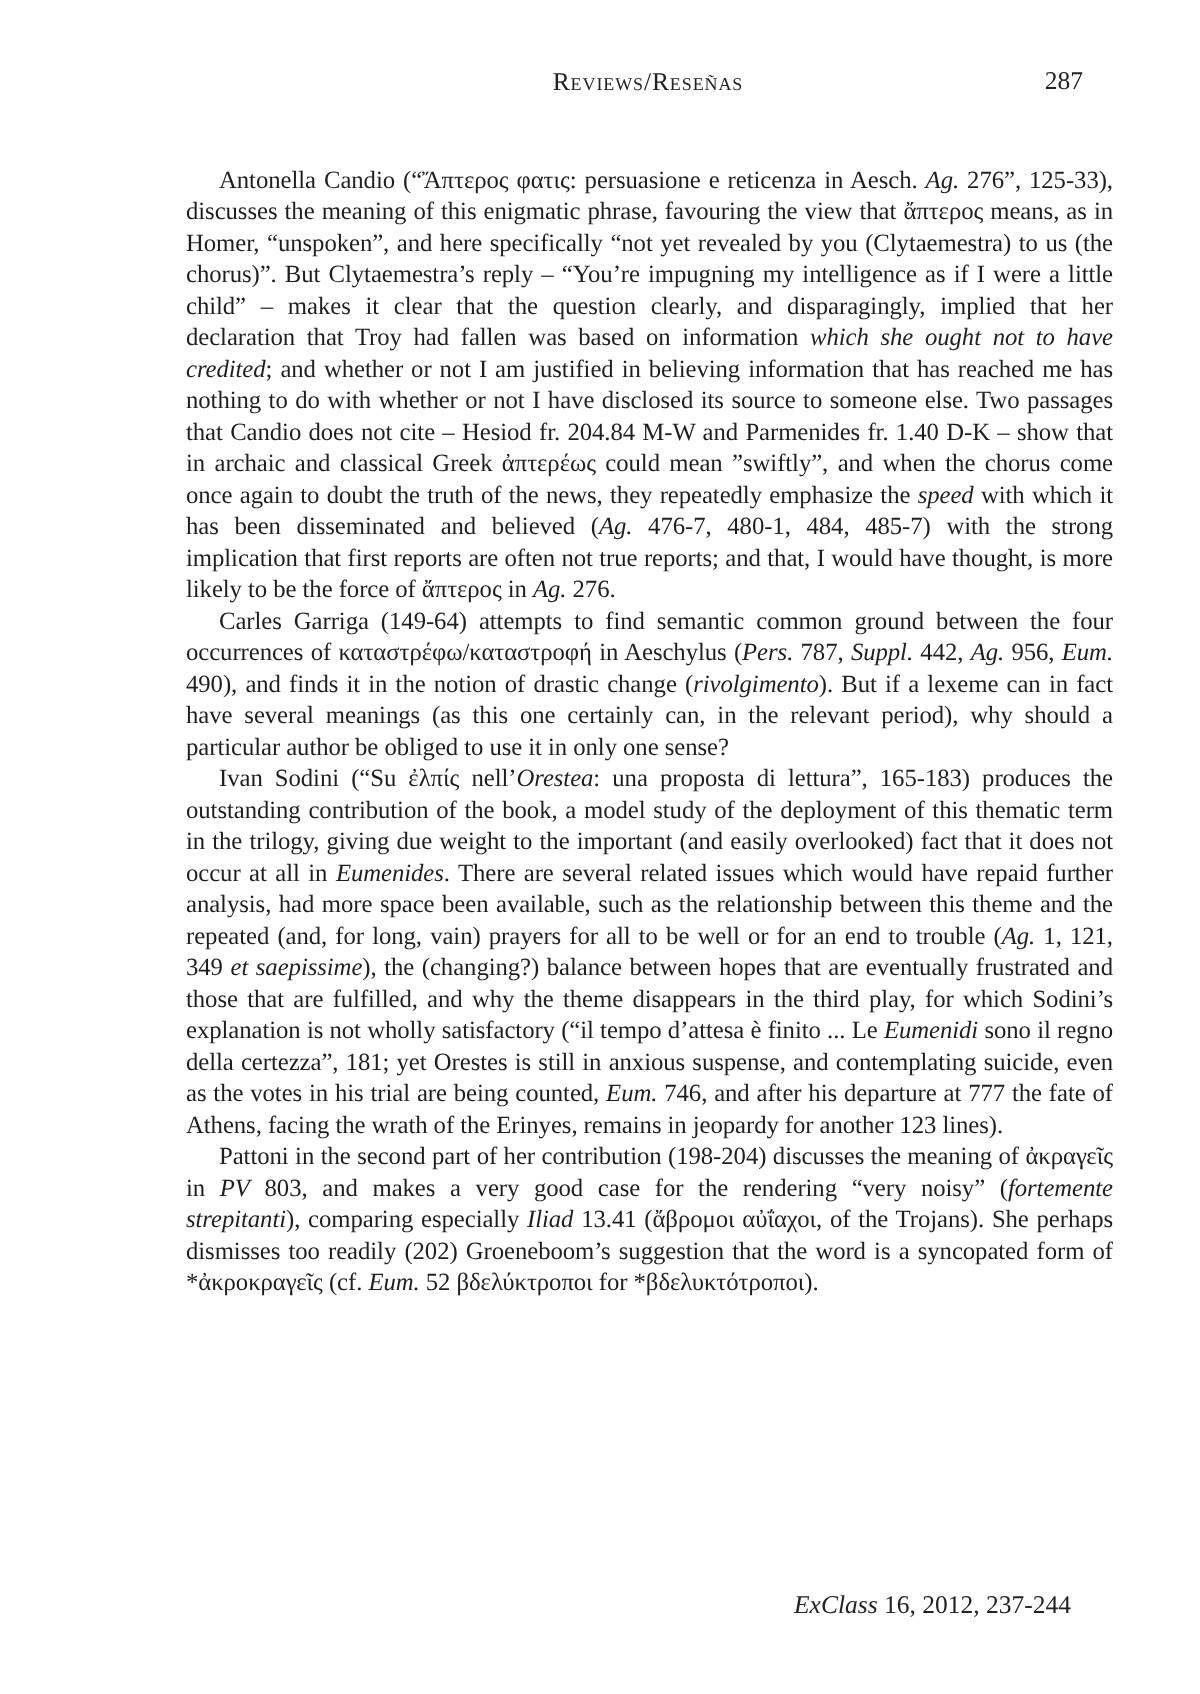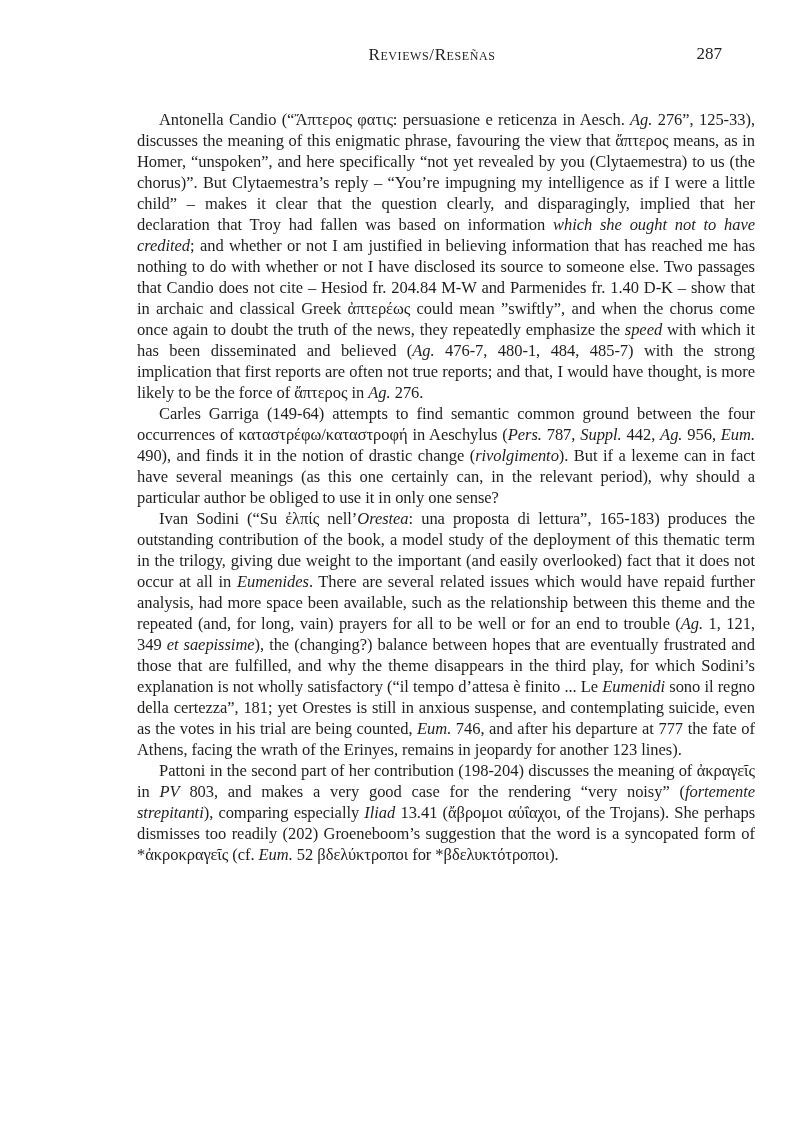--- a/index.html
+++ b/index.html
@@ -31,21 +31,21 @@
   .page-number {
     position: absolute;
     top: 44px;
     right: 110px;
     font-size: 17px;
     color: #222220;
   }
   .body-text {
     position: absolute;
     top: 109px;
-    left: 105px;
+    left: 92px;
     width: 618px;
     font-size: 16.5px;
     line-height: 21px;
     text-align: justify;
     letter-spacing: -0.05px;
   }
   .body-text p {
     margin: 0;
     text-indent: 22px;
   }
@@ -66,13 +66,14 @@
 
 <div class="page">
   <div class="running-head">Reviews/Reseñas</div>
   <div class="page-number">287</div>
   <div class="body-text" id="body-text">
       <p><span>Antonella Candio (“Ἄπτερος φατις: persuasione e reticenza in Aesch. </span><em>Ag.</em><span> 276”, 125-33), discusses the meaning of this enigmatic phrase, favouring the view that ἄπτερος means, as in Homer, “unspoken”, and here specifically “not yet revealed by you (Clytaemestra) to us (the chorus)”.  But Clytaemestra’s reply – “You’re impugning my intelligence as if I were a little child” – makes it clear that the question clearly, and disparagingly, implied that her declaration that Troy had fallen was based on information </span><em>which she ought not to have credited</em><span>; and whether or not I am justified in believing information that has reached me has nothing to do with whether or not I have disclosed its source to someone else.  Two passages that Candio does not cite – Hesiod fr. 204.84 M-W and Parmenides fr. 1.40 D-K – show that in archaic and classical Greek ἀπτερέως could mean ”swiftly”, and when the chorus come once again to doubt the truth of the news, they repeatedly emphasize the </span><em>speed</em><span> with which it has been disseminated and believed (</span><em>Ag.</em><span> 476-7, 480-1, 484, 485-7) with the strong implication that first reports are often not true reports; and that, I would have thought, is more likely to be the force of ἄπτερος in </span><em>Ag.</em><span> 276.</span></p>
       <p><span>Carles Garriga (149-64) attempts to find semantic common ground between the four occurrences of καταστρέφω/καταστροφή in Aeschylus (</span><em>Pers.</em><span> 787, </span><em>Suppl.</em><span> 442, </span><em>Ag.</em><span> 956, </span><em>Eum.</em><span> 490), and finds it in the notion of drastic change (</span><em>rivolgimento</em><span>).  But if a lexeme can in fact have several meanings (as this one certainly can, in the relevant period), why should a particular author be obliged to use it in only one sense?</span></p>
       <p><span>Ivan Sodini (“Su ἐλπίς nell’</span><em>Orestea</em><span>: una proposta di lettura”, 165-183) produces the outstanding contribution of the book, a model study of the deployment of this thematic term in the trilogy, giving due weight to the important (and easily overlooked) fact that it does not occur at all in </span><em>Eumenides</em><span>. There are several related issues which would have repaid further analysis, had more space been available, such as the relationship between this theme and the repeated (and, for long, vain) prayers for all to be well or for an end to trouble (</span><em>Ag.</em><span> 1, 121, 349 </span><em>et saepissime</em><span>), the (changing?) balance between hopes that are eventually frustrated and those that are fulfilled, and why the theme disappears in the third play, for which Sodini’s explanation is not wholly satisfactory (“il tempo d’attesa è finito ... Le </span><em>Eumenidi</em><span> sono il regno della certezza”, 181; yet Orestes is still in anxious suspense, and contemplating suicide, even as the votes in his trial are being counted, </span><em>Eum.</em><span> 746, and after his departure at 777 the fate of Athens, facing the wrath of the Erinyes, remains in jeopardy for another 123 lines).</span></p>
       <p><span>Pattoni in the second part of her contribution (198-204) discusses the meaning of ἀκραγεῖς in </span><em>PV</em><span> 803, and makes a very good case for the rendering “very noisy” (</span><em>fortemente strepitanti</em><span>), comparing especially </span><em>Iliad</em><span> 13.41 (ἄβρομοι αὐΐαχοι, of the Trojans).  She perhaps dismisses too readily (202) Groeneboom’s suggestion that the word is a syncopated form of *ἀκροκραγεῖς (cf. </span><em>Eum.</em><span> 52 βδελύκτροποι for *βδελυκτότροποι).</span></p>
     </div>
+  <div class="footer" id="footer-citation"><em>ExClass</em><span> 16, 2012, 237-244</span></div>
 </div>
 
 </body></html>

